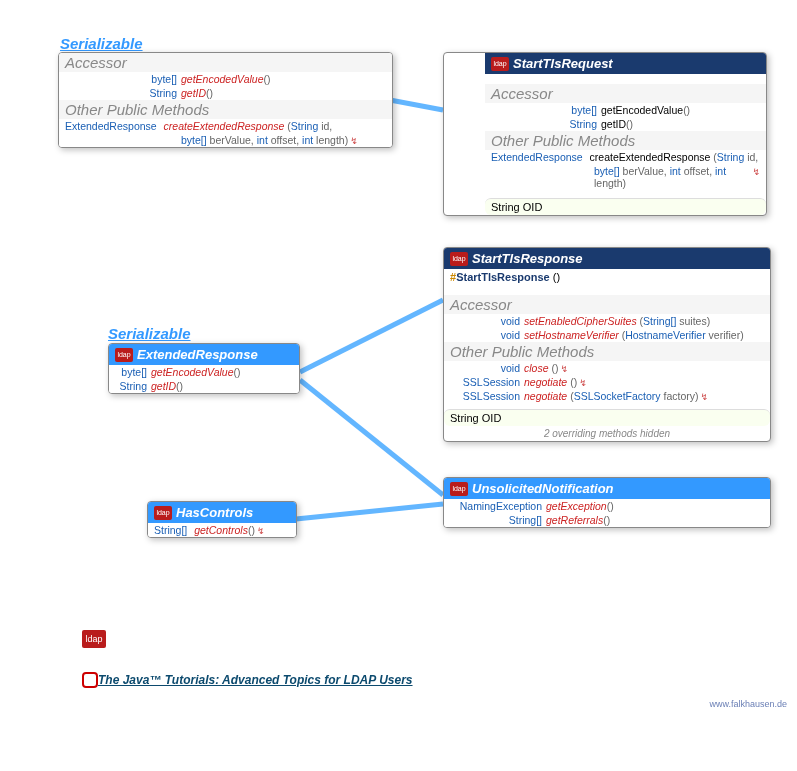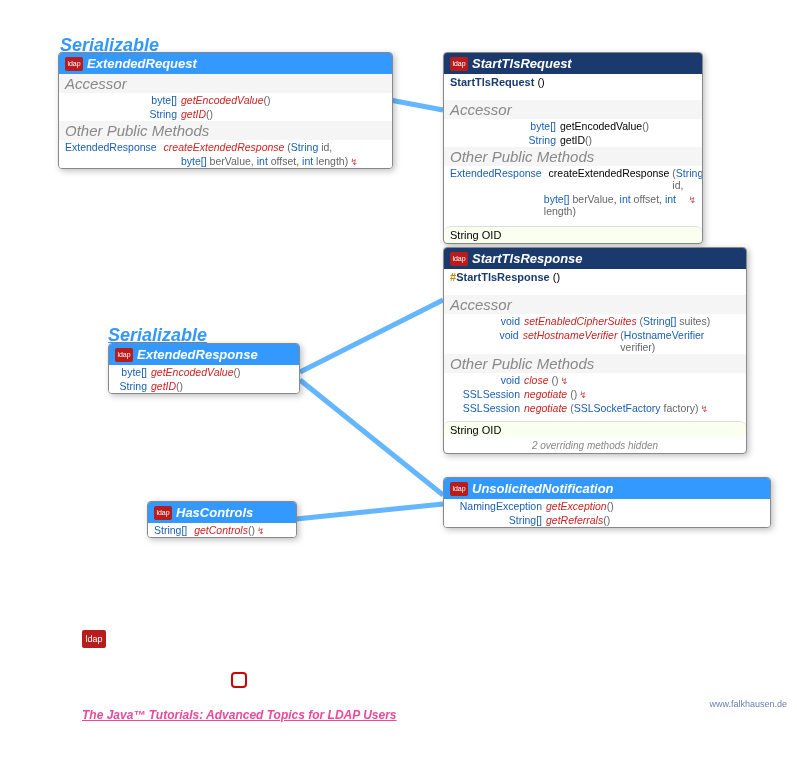--- a/index.html
+++ b/index.html
@@ -22,76 +22,71 @@
   .member-row .params { color: #666; }
   .member-row .param-type { color: #1a5fb4; }
   .member-row .throws { color: #c44; font-size: 9px; margin-left: 2px; }
   
   .field-row { padding: 2px 6px; border-top: 1px solid #ddd; background: #fafff0; border-radius: 6px; }
   .hidden-note { font-style: italic; color: #888; padding: 2px 6px; font-size: 10px; text-align: center; }
   .constructor { padding: 2px 6px; font-size: 11px; }
   .constructor .prot { color: #cc8800; font-weight: bold; }
   .constructor .name { color: #1a3a6e; font-weight: bold; }
   
-  .serializable { position: absolute; font-style: italic; font-weight: bold; color: #3399FF; text-decoration: underline; font-size: 18px; }
+  .serializable { position: absolute; font-style: italic; font-weight: bold; color: #3399FF; text-decoration: underline; font-size: 15px; }
   
   .package-title { position: absolute; font-size: 22px; font-weight: bold; font-style: italic; display: flex; align-items: center; gap: 6px; }
   .package-title .ldap-icon { width: 24px; height: 18px; font-size: 9px; line-height: 18px; }
   
-  .tutorial-link { position: absolute; font-size: 12px; font-weight: bold; font-style: italic; color: #ec4899; text-decoration: underline; display: flex; align-items: center; gap: 20px; flex-direction: column; }
+  .tutorial-link { position: absolute; font-size: 12px; font-weight: bold; font-style: italic; color: #0c4a6e; text-decoration: underline; display: flex; align-items: center; gap: 0; }
   .oracle-icon { width: 16px; height: 16px; background: #fff; border: 2px solid #c00; border-radius: 4px; display: inline-block; }
   
   .credit { position: absolute; right: 10px; bottom: 62px; font-size: 9px; color: #6a7fb5; }
   
   svg.connections { position: absolute; top: 0; left: 0; width: 797px; height: 771px; pointer-events: none; z-index: -1; }
 </style>
 </head>
 <body>
 
 <svg class="connections">
   <line x1="390" y1="100" x2="443" y2="110" stroke="#63b6ff" stroke-width="5"></line>
   <line x1="300" y1="372" x2="443" y2="300" stroke="#63b6ff" stroke-width="5"></line>
   <line x1="300" y1="380" x2="443" y2="495" stroke="#63b6ff" stroke-width="5"></line>
   <line x1="296" y1="519" x2="443" y2="504" stroke="#63b6ff" stroke-width="5"></line>
 </svg>
 
 <div class="serializable" style="left:60px; top:35px;">Serializable</div>
 <div class="serializable" style="left:108px; top:325px;">Serializable</div>
 
 <div class="class-box" style="left:58px; top:52px; width:335px;">
-  <div class="class-header blue">
-    <span class="ldap-icon">ldap</span>
-    <span>ExtendedRequest</span>
-  </div>
   <div class="section-label">Accessor</div>
   <div class="member-row">
       <span class="ret" style="width:116px">byte[]</span>
       <span class="name-red">getEncodedValue</span>
       <span class="params">()</span>
     </div>
   <div class="member-row">
       <span class="ret" style="width:116px">String</span>
       <span class="name-red">getID</span>
       <span class="params">()</span>
     </div>
   <div class="section-label">Other Public Methods</div>
   <div class="member-row"><span class="ret">ExtendedResponse</span>&nbsp;<span class="name-red">createExtendedResponse</span>&nbsp;<span class="params">(<span class="param-type">String</span> id,</span></div>
   <div class="member-row">
       <span style="width:116px"></span>
       <span class="params"><span class="param-type">byte[]</span> berValue, <span class="param-type">int</span> offset, <span class="param-type">int</span> length)</span>
       <span class="throws">↯</span>
     </div>
 </div>
 
-<div class="class-box" style="left:443px; top:52px; width:260px;">
+<div class="class-box" style="left:443px; top:52px; width:324px;padding-left:41px;">
   <div class="class-header navy">
     <span class="ldap-icon">ldap</span>
     <span>StartTlsRequest</span>
   </div>
-  <div class="constructor"><span class="name">StartTlsRequest</span> <span>()</span></div>
   <div style="height:10px"></div>
   <div class="section-label">Accessor</div>
   <div class="member-row">
       <span class="ret" style="width:110px">byte[]</span>
       <span class="name-black">getEncodedValue</span>
       <span class="params">()</span>
     </div>
   <div class="member-row">
       <span class="ret" style="width:110px">String</span>
       <span class="name-black">getID</span>
@@ -101,21 +96,21 @@
   <div class="member-row"><span class="ret">ExtendedResponse</span>&nbsp;<span class="name-black">createExtendedResponse</span>&nbsp;<span class="params">(<span class="param-type">String</span> id,</span></div>
   <div class="member-row">
       <span style="width:110px"></span>
       <span class="params"><span class="param-type">byte[]</span> berValue, <span class="param-type">int</span> offset, <span class="param-type">int</span> length)</span>
       <span class="throws">↯</span>
     </div>
   <div style="height:8px"></div>
   <div class="field-row"><span class="ret">String</span>&nbsp;<span class="name-green">OID</span></div>
 </div>
 
-<div class="class-box" style="left:443px; top:247px; width:304px;">
+<div class="class-box" style="left:443px; top:247px; width:328px;">
   <div class="class-header navy">
     <span class="ldap-icon">ldap</span>
     <span>StartTlsResponse</span>
   </div>
   <div class="constructor"><span class="prot">#</span><span class="name">StartTlsResponse</span> <span>()</span></div>
   <div style="height:10px"></div>
   <div class="section-label">Accessor</div>
   <div class="member-row"><span class="ret" style="width:74px">void</span><span class="name-red">setEnabledCipherSuites</span>&nbsp;<span class="params">(<span class="param-type">String[]</span> suites)</span></div>
   <div class="member-row"><span class="ret" style="width:74px">void</span><span class="name-red">setHostnameVerifier</span>&nbsp;<span class="params">(<span class="param-type">HostnameVerifier</span> verifier)</span></div>
   <div class="section-label">Other Public Methods</div>

